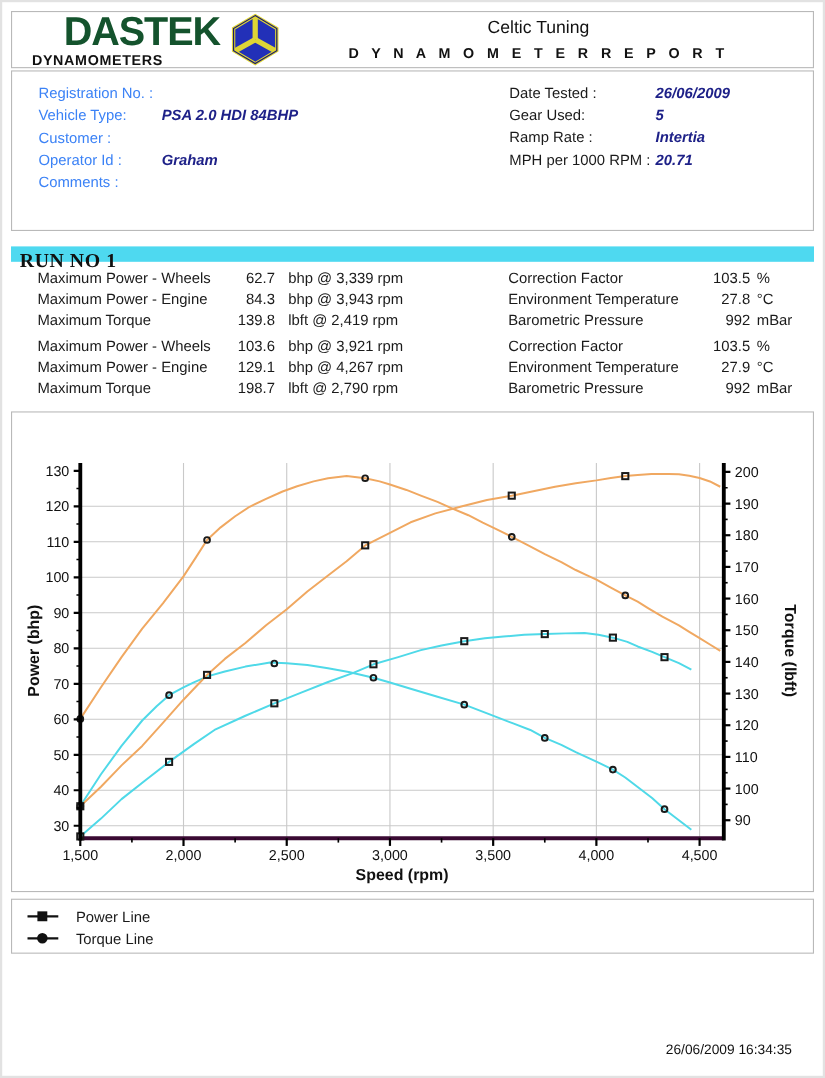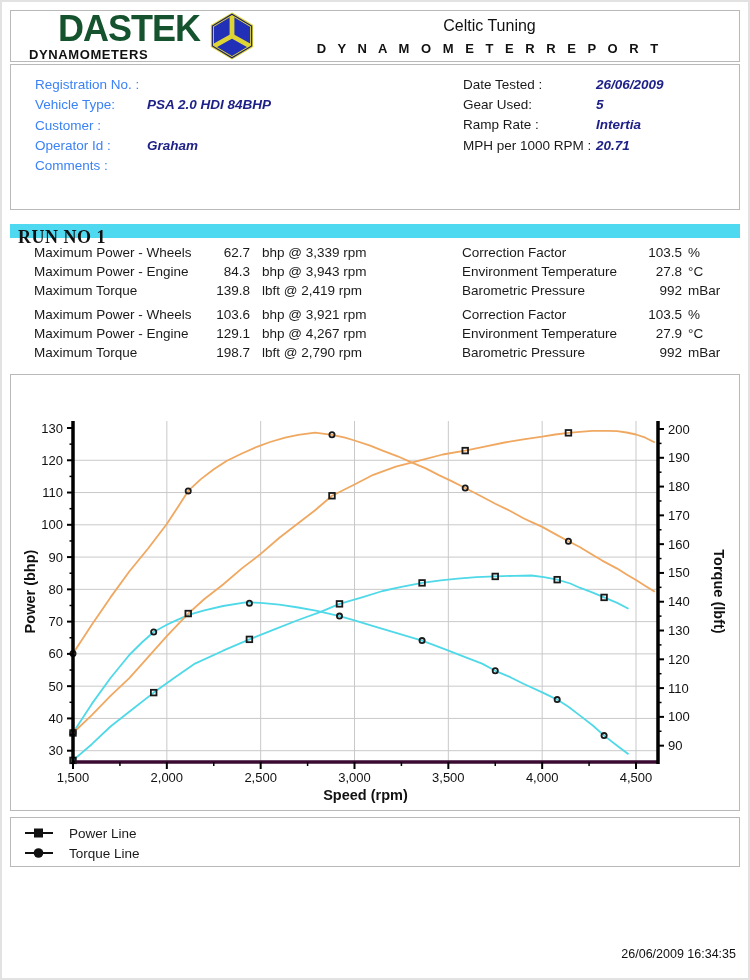--- a/index.html
+++ b/index.html
@@ -43,21 +43,21 @@
 
   
   .chart-box{margin:12px 8px 0 8px;height:437px;position:relative;}
   .chart-box svg{display:block;}
 
   
   .legend-box{margin:6px 8px 0 8px;height:50px;padding:5px 0 0 12px;box-sizing:border-box;}
   .legend-row{height:20px;display:flex;align-items:center;font-size:13.5px;}
   .legend-glyph{width:38px;height:14px;margin-right:8px;}
 
-  .footer{position:absolute;right:12px;top:945px;font-size:12.5px;color:#111;}
+  .footer{position:absolute;right:28px;top:945px;font-size:12.5px;color:#111;}
 </style>
 </head>
 <body>
 
 <div class="page">
 
   <div class="box header-box">
     <div class="brand">
       <div class="brand-text">
         <div class="brand-line1">DASTEK</div>

